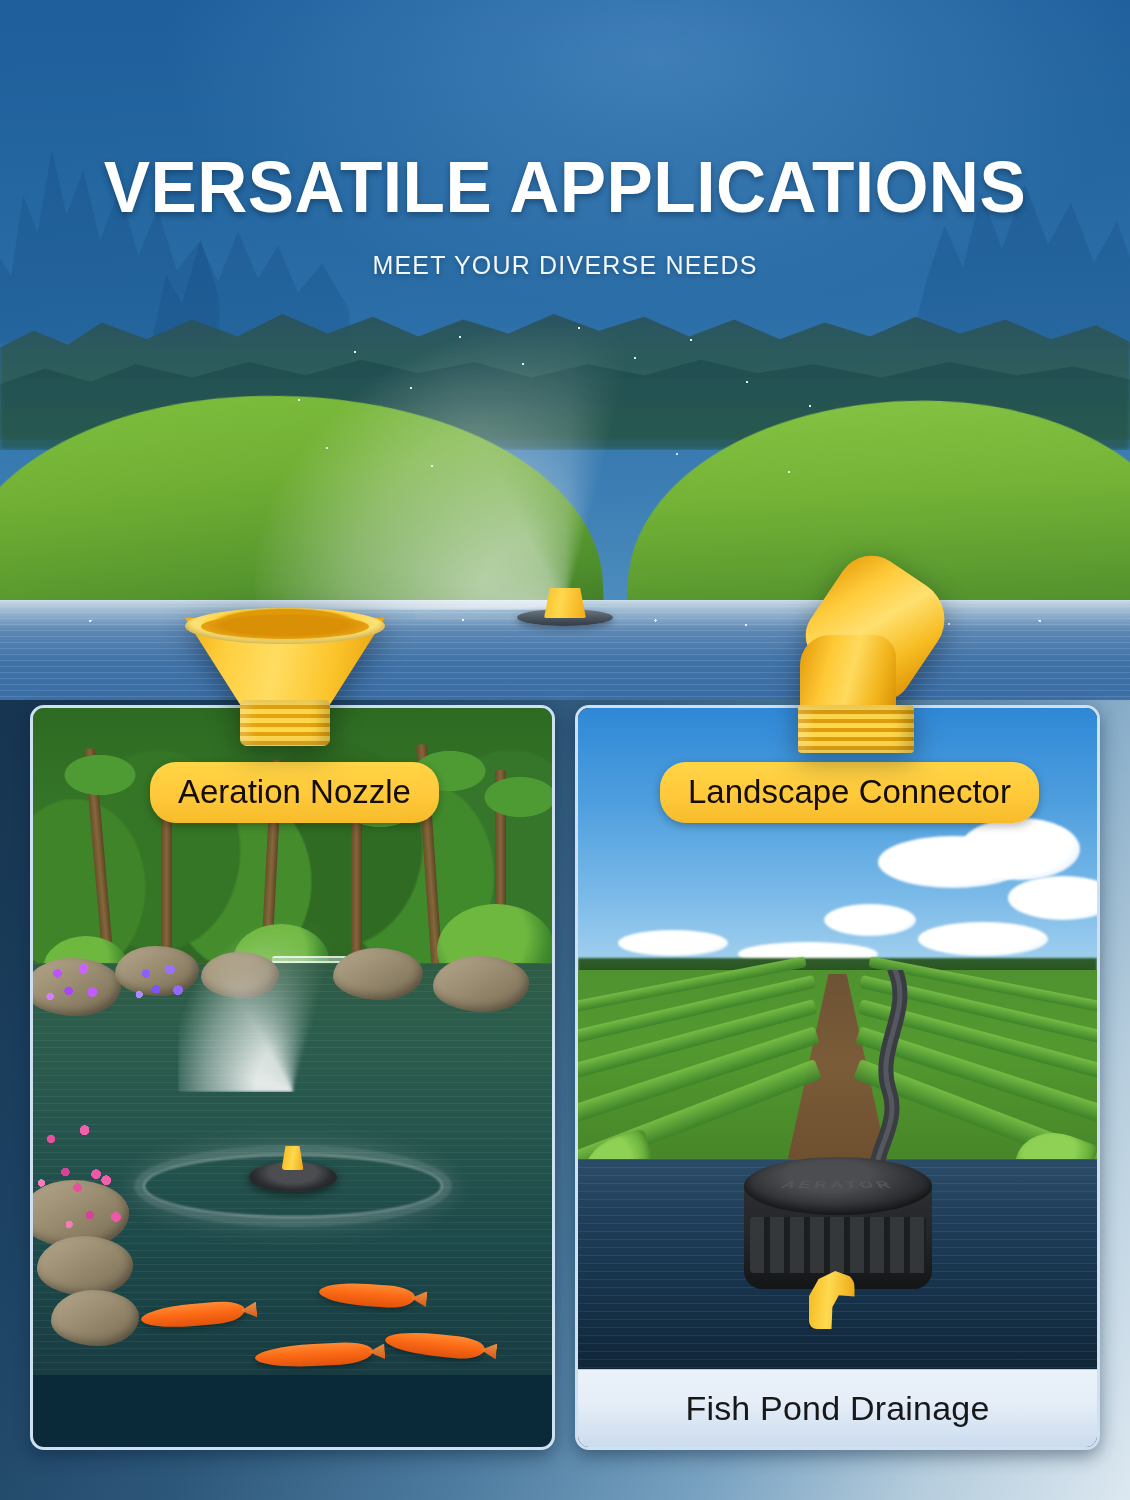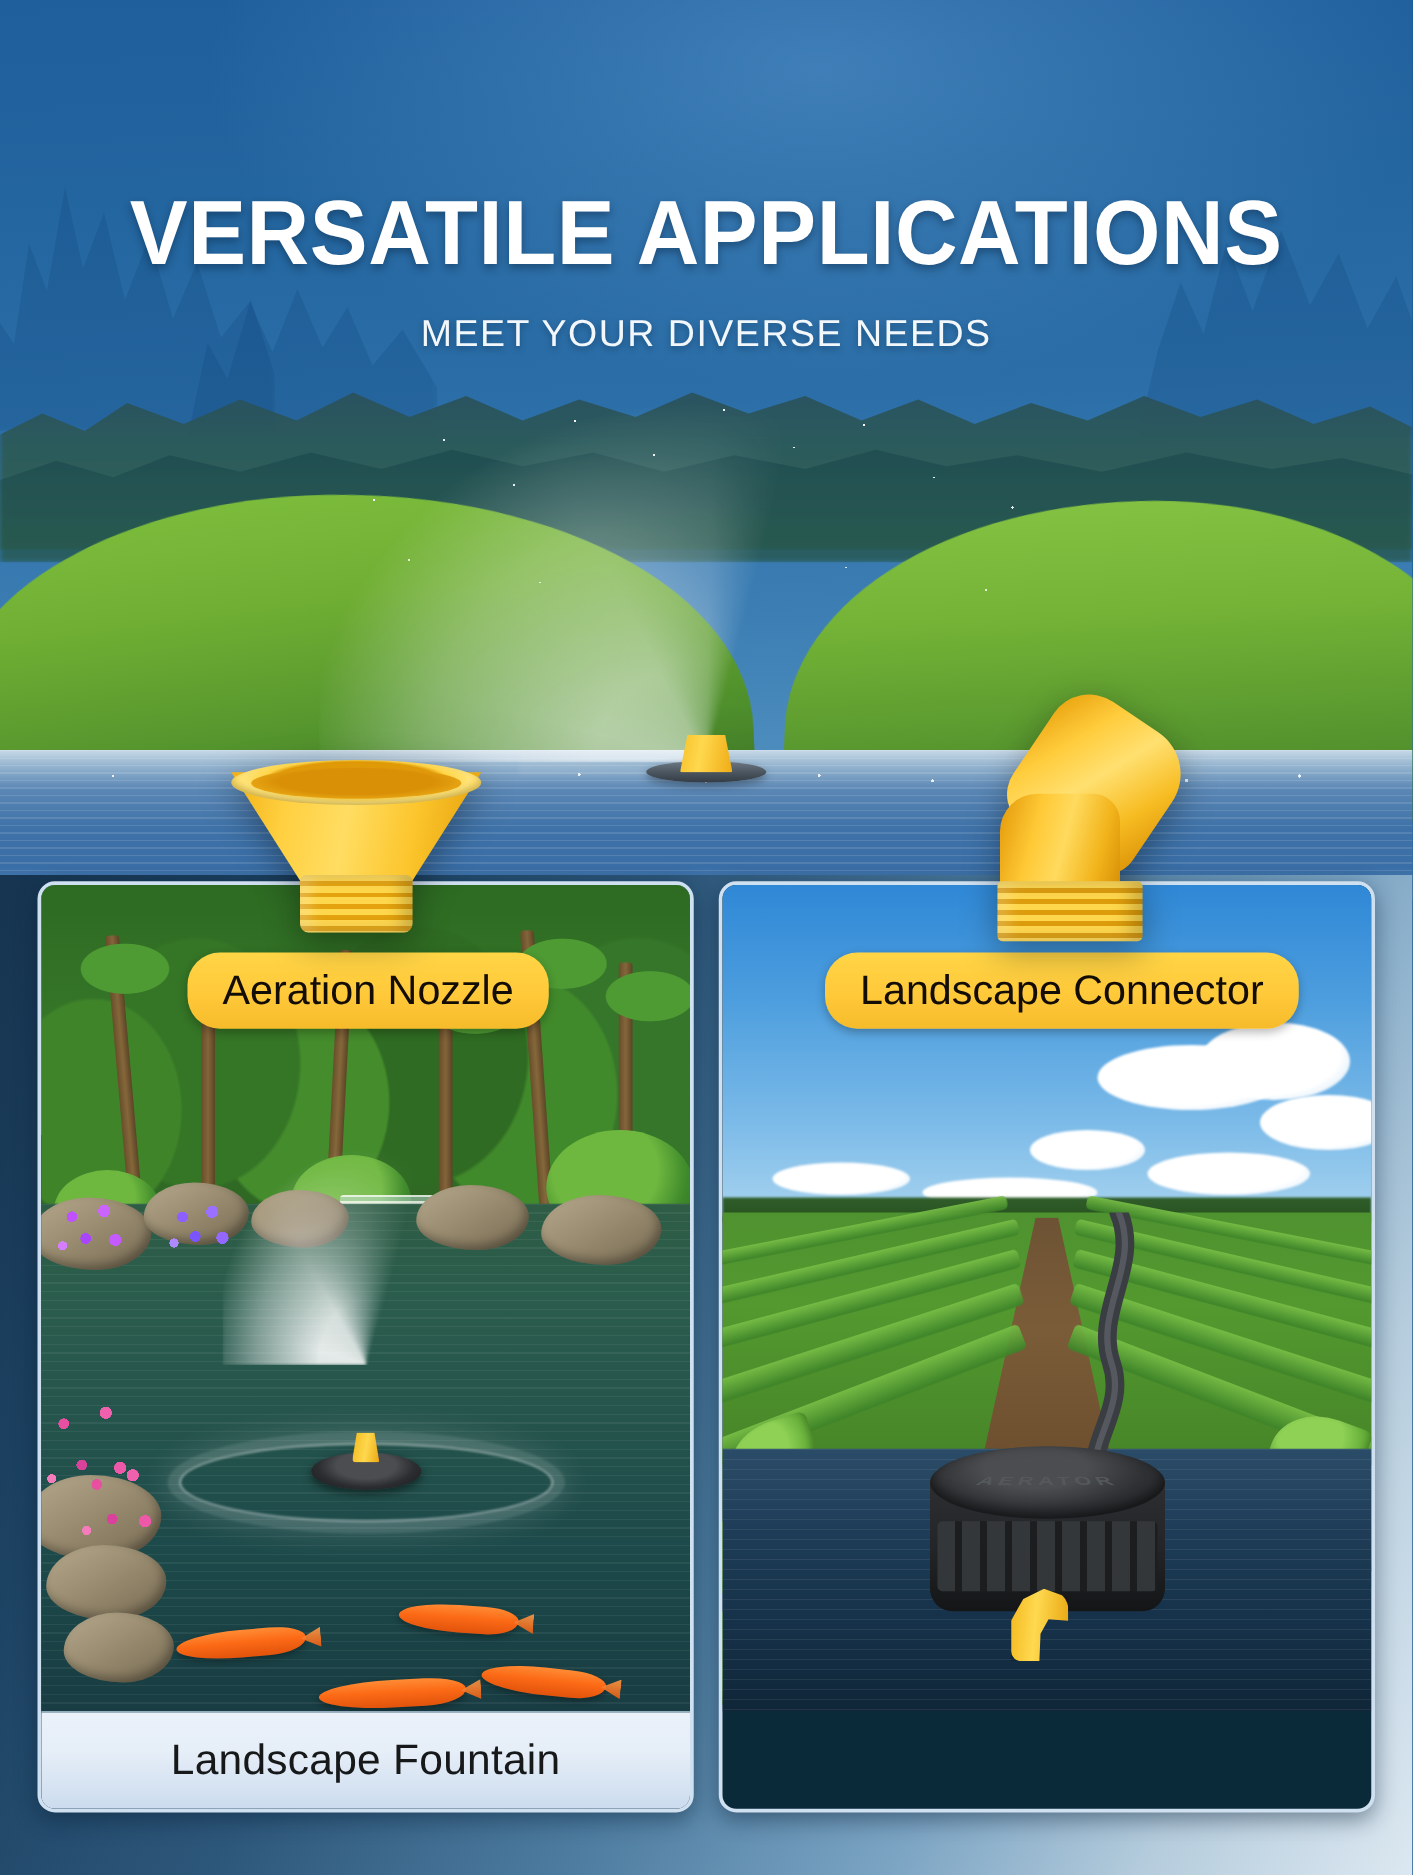--- a/index.html
+++ b/index.html
@@ -165,21 +165,21 @@
 
   
   .headline-wrap { position:absolute; left:0; top:150px; width:1130px; text-align:center; }
   .headline {
     font-size:73px; font-weight:bold; color:#ffffff;
     letter-spacing:.5px; line-height:1; white-space:nowrap;
     transform:scaleX(.95); transform-origin:center;
     text-shadow:0 3px 7px rgba(6,34,60,.45);
   }
   .subhead {
-    margin-top:28px; font-size:30px; color:#f2f7fb;
+    margin-top:28px; font-size:25px; color:#f2f7fb;
     letter-spacing:1.2px; font-weight:400;
     text-shadow:0 2px 5px rgba(6,34,60,.4);
   }
 
   
   .cards {
     position:absolute; left:30px; top:705px;
     width:1070px; height:745px;
     display:flex; gap:20px;
   }
@@ -528,21 +528,20 @@
           <div class="ripple"></div>
           <div class="pond-base"></div>
           <div class="pond-nozzle"></div>
         </div>
 
         <div class="koi" style="left:108px; top:596px; width:104px; transform:rotate(-5deg);"></div>
         <div class="koi" style="left:286px; top:576px; width:96px;  transform:rotate(4deg);"></div>
         <div class="koi" style="left:222px; top:636px; width:118px; transform:rotate(-3deg);"></div>
         <div class="koi" style="left:352px; top:626px; width:100px; transform:rotate(6deg);"></div>
       </div>
-      <div class="card-caption">Landscape Fountain</div>
     </div>
 
     <div class="card">
       <div class="card-photo">
         <div class="field-sky"></div>
 
         <div class="cloud" style="left:300px; top:128px; width:150px; height:52px;"></div>
         <div class="cloud" style="left:382px; top:110px; width:120px; height:62px;"></div>
         <div class="cloud" style="left:430px; top:168px; width:110px; height:44px;"></div>
         <div class="cloud" style="left:246px; top:196px; width:92px;  height:32px;"></div>
@@ -583,20 +582,21 @@
         </svg>
 
         <div class="pump">
           <div class="pump-body"></div>
           <div class="pump-ribs"></div>
           <div class="pump-top"></div>
           <div class="pump-label">AERATOR</div>
         </div>
         <div class="elbow-field"></div>
       </div>
+      <div class="card-caption">Fish Pond Drainage</div>
     </div>
   </div>
 
   <div class="badge badge-left">Aeration Nozzle</div>
   <div class="badge badge-right">Landscape Connector</div>
 
   <div class="prod funnel">
     <div class="funnel-bowl"></div>
     <div class="funnel-thread"></div>
     <div class="funnel-rim"></div>

